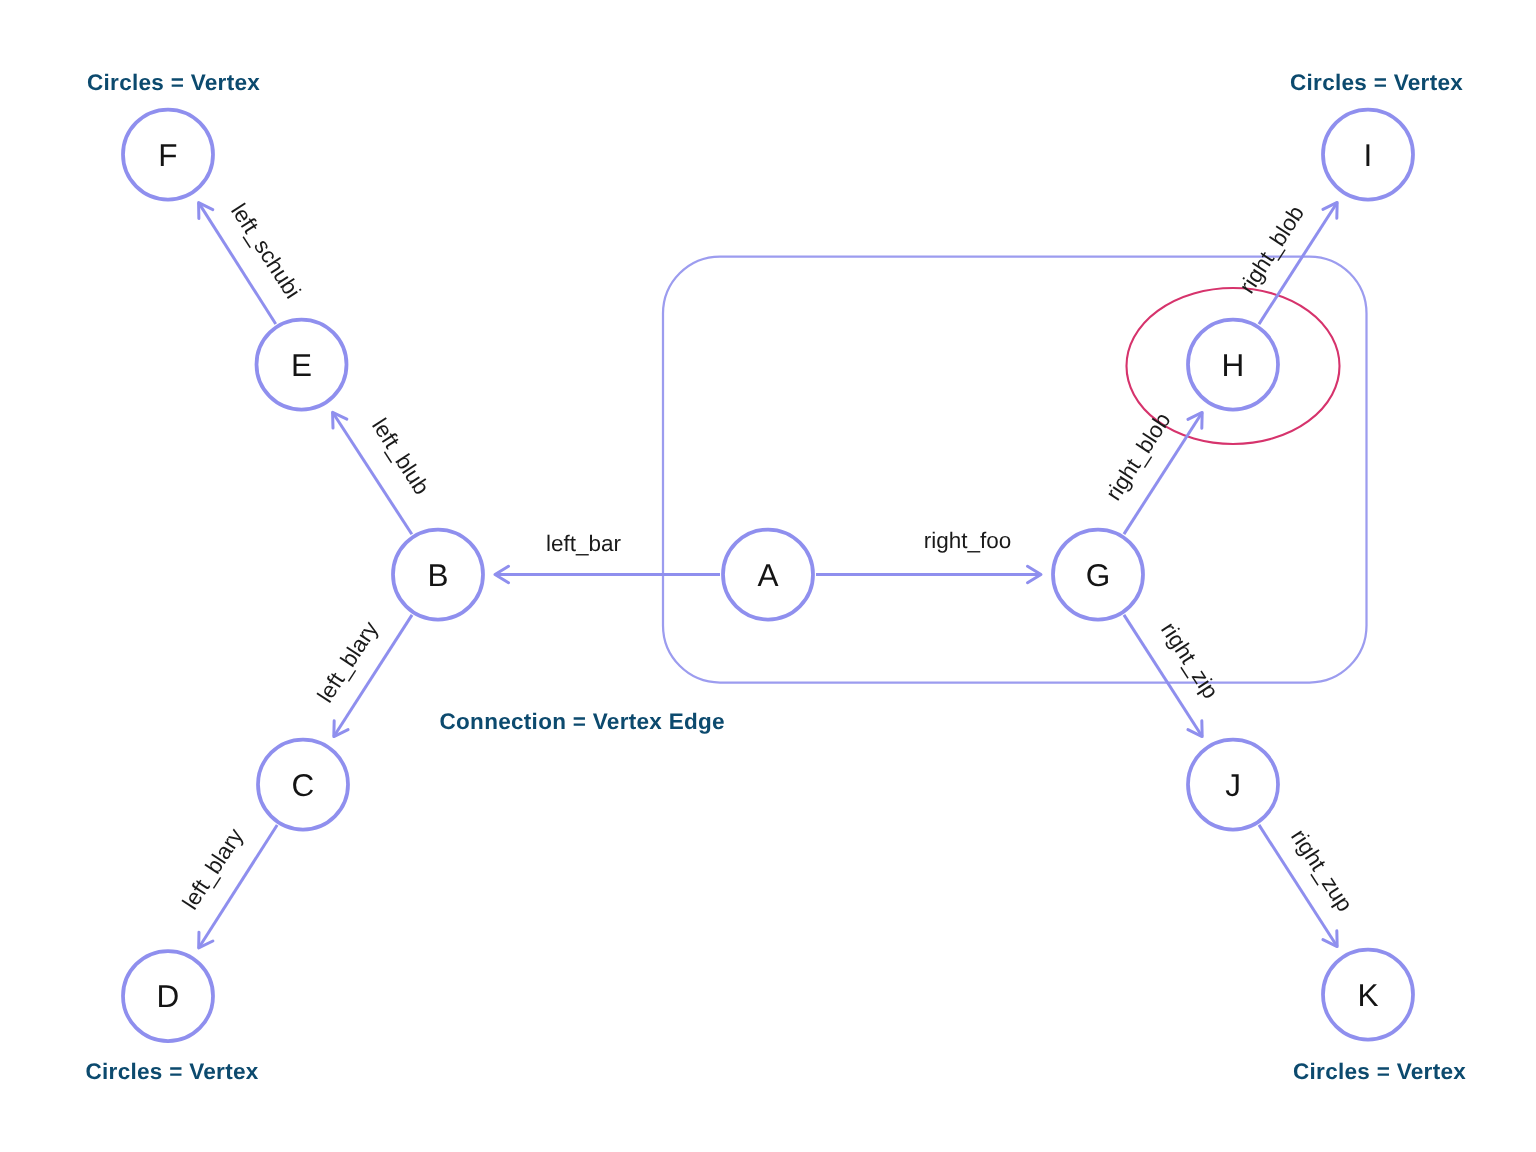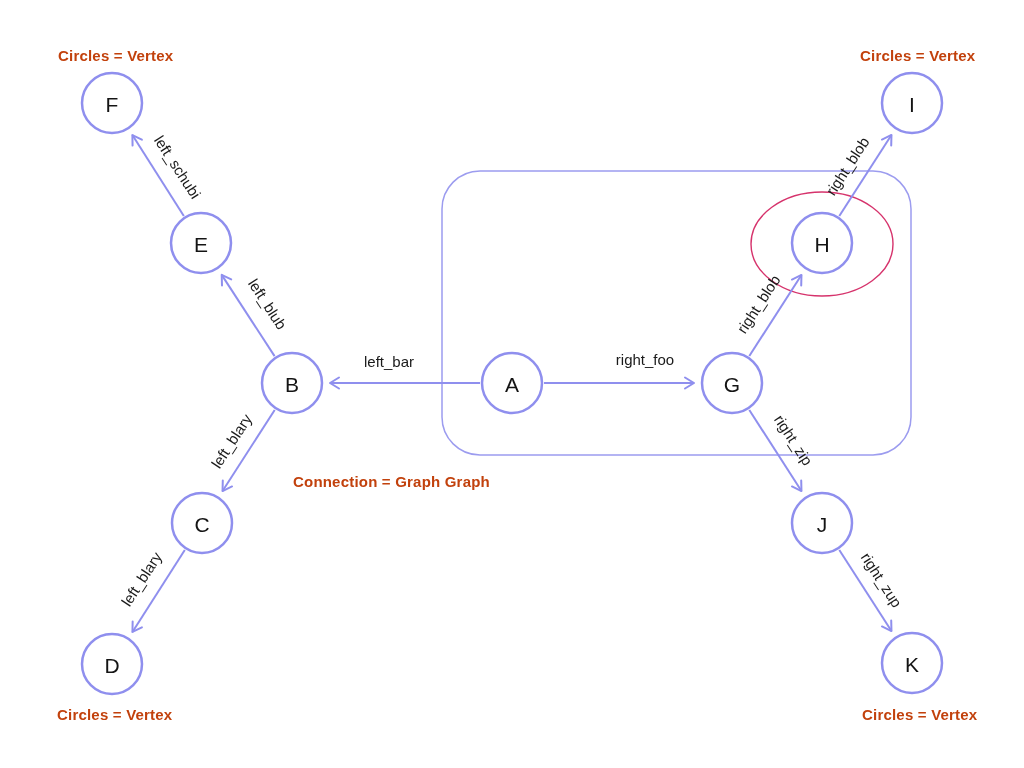--- a/index.html
+++ b/index.html
@@ -31,21 +31,21 @@
     font-family: "Liberation Sans", sans-serif;
     font-size: 21px;
     fill: #141414;
   }
   .anno {
     position: absolute;
     font-family: "Liberation Sans", sans-serif;
     font-weight: bold;
     font-size: 15px;
     letter-spacing: 0.2px;
-    color: #c2410c;
+    color: #0c4a6e;
     white-space: nowrap;
     text-align: center;
   }
 </style>
 </head>
 <body>
 
 <div class="stage">
 
   <svg class="canvas" width="1024" height="768" viewBox="0 0 1024 768">
@@ -139,15 +139,15 @@
       <g>
         <circle cx="912" cy="663" r="30" fill="#ffffff" stroke="#8f8fee" stroke-width="2.5"></circle>
         <text x="912" y="664" text-anchor="middle" dominant-baseline="central" class="node-label">K</text>
       </g>
     </svg>
 
   <div class="anno" style="left:58px;  top:47px;">Circles = Vertex</div>
   <div class="anno" style="left:860px; top:47px;">Circles = Vertex</div>
   <div class="anno" style="left:57px;  top:706px;">Circles = Vertex</div>
   <div class="anno" style="left:862px; top:706px;">Circles = Vertex</div>
-  <div class="anno" style="left:293px; top:473px;">Connection = Graph Graph</div>
+  <div class="anno" style="left:293px; top:473px;">Connection = Vertex Edge</div>
 
 </div>
 
 </body></html>

